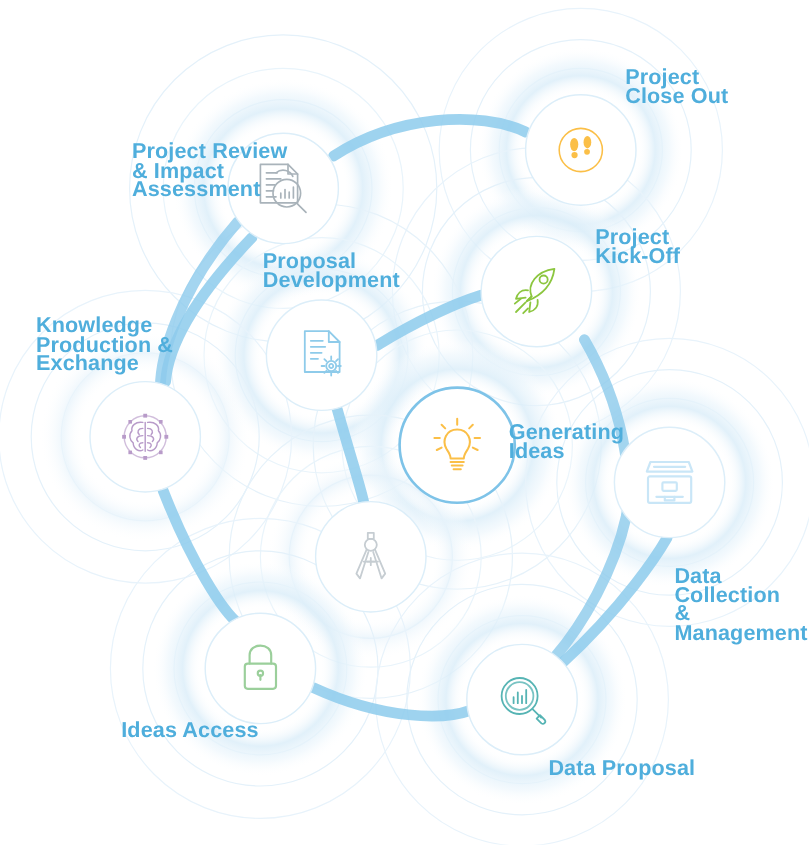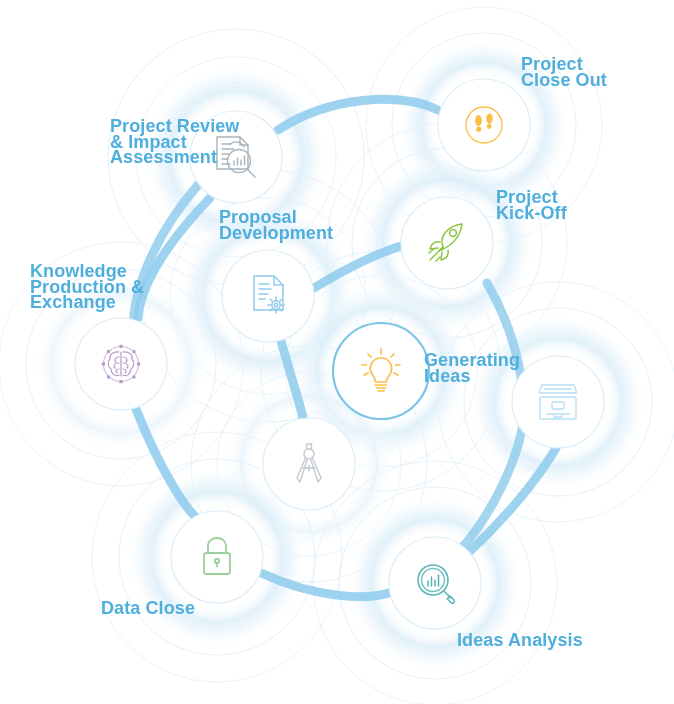--- a/index.html
+++ b/index.html
@@ -248,19 +248,21 @@
   <div class="node-label" style="left:219px;top:210px;">Proposal
 Development</div>
 
   <div class="node-label" style="left:30px;top:264px;">Knowledge
 Production &amp;
 Exchange</div>
 
   <div class="node-label" style="left:424px;top:312px;margin-top:41px;">Generating
 Ideas</div>
 
-
-
-  <div class="node-label" style="left:101px;top:601px;">Data Close</div>
-
-  <div class="node-label" style="left:457px;top:633px;">Ideas Analysis</div>
+  <div class="node-label" style="left:562px;top:473px;">Data Collection
+&amp; Management</div>
+
+
+  <div class="node-label" style="left:101px;top:601px;">Ideas Access</div>
+
+  <div class="node-label" style="left:457px;top:633px;">Data Proposal</div>
 
 </div>
 
 </body></html>

